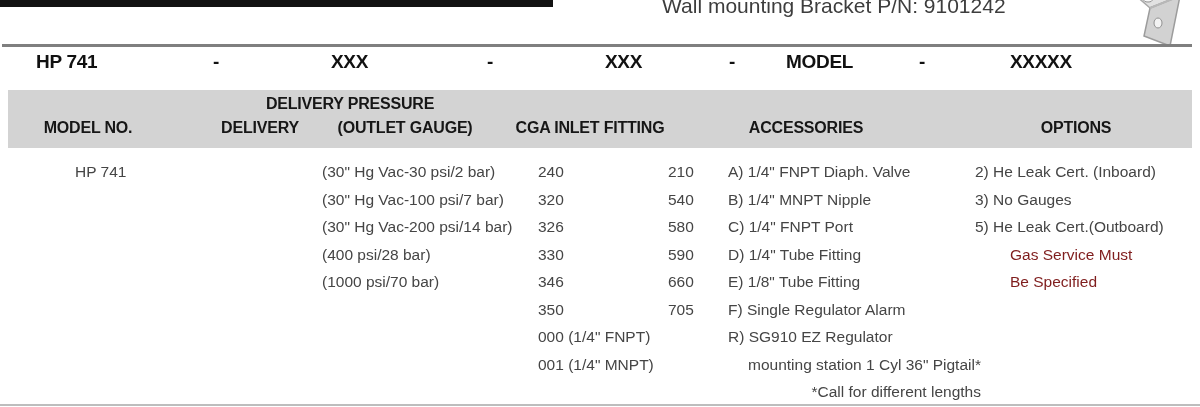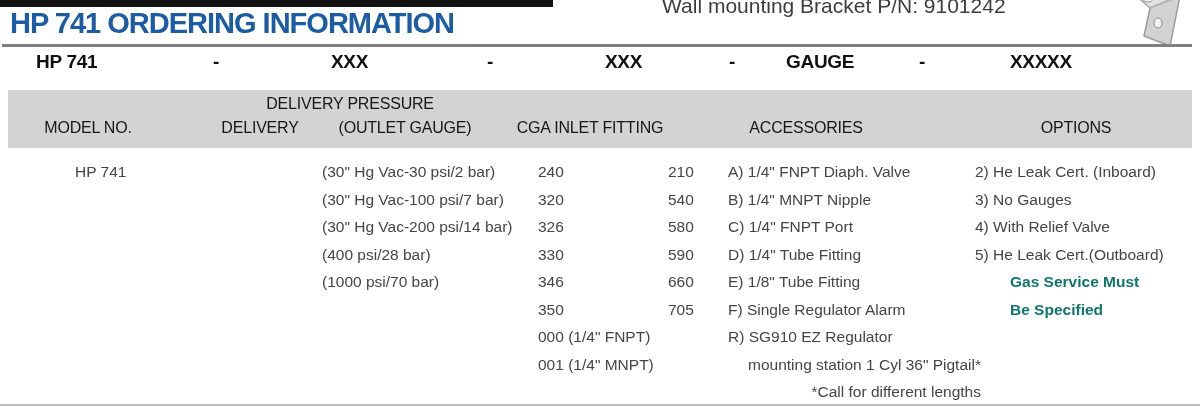--- a/index.html
+++ b/index.html
@@ -20,52 +20,51 @@
   .title-rule{position:absolute;left:2px;top:44px;width:1190px;height:3px;background:#7f7f7f;}
   
   .pn-row{position:absolute;left:0;top:51px;width:1200px;height:28px;
     font-size:19px;font-weight:bold;color:#111;}
   .pn-row span{position:absolute;white-space:nowrap;letter-spacing:-0.3px;}
   .pn-0{left:36px;}  .pn-1{left:213px;} .pn-2{left:331px;}
   .pn-3{left:487px;} .pn-4{left:605px;} .pn-5{left:729px;}
   .pn-6{left:786px;} .pn-7{left:919px;} .pn-8{left:1010px;}
   
   .head-band{position:absolute;left:8px;top:90px;width:1184px;height:58px;background:#d3d3d3;}
-  .hcell{position:absolute;font-size:16px;font-weight:normal;color:#161616;
+  .hcell{position:absolute;font-size:16px;font-weight:bold;color:#161616;
     white-space:nowrap;transform:translateX(-50%);letter-spacing:-0.2px;}
   .h-dp   {left:350px; top:95px;}
   .h-model{left:88px;  top:119px;}
   .h-del  {left:260px; top:119px;}
   .h-og   {left:405px; top:119px;}
   .h-cga  {left:590px; top:119px;}
   .h-acc  {left:806px; top:119px;}
   .h-opt  {left:1048px;top:119px;margin-left:28px;}
   
   .col{position:absolute;top:158px;font-size:15.5px;color:#454545;}
   .col .r{height:27.5px;line-height:27.5px;white-space:nowrap;}
   .col-model{left:75px;}
   .col-delivery{left:225px;}
   .col-gauge{left:322px;}
   .col-cga1{left:538px;}
   .col-cga2{left:668px;}
   .col-acc{left:728px;}
   .col-opt{left:975px;}
   .indent1{padding-left:20px;}
   .indent2{padding-left:30px;text-align:right;}
-  .bold-note{font-weight:bold;color:#0f766e;padding-left:35px;}
+  .bold-note{font-weight:normal;color:#7f1d1d;padding-left:35px;}
   .bottom-rule{position:absolute;left:0;top:404px;width:1200px;height:2px;background:#bdbdbd;}
 </style>
 </head>
 <body>
 
 <div class="page">
 
   <div class="top-black-bar"></div>
 
-  <div class="page-title">HP 741 ORDERING INFORMATION</div>
 
   <div class="bracket-note">Wall mounting Bracket P/N: 9101242</div>
 
   <div class="bracket-icon">
     <svg width="78" height="70" viewBox="0 0 78 70">
       <polygon points="16,6 48,-4 62,8 32,20" fill="#e2e2e2" stroke="#a8a8a8" stroke-width="1.5"></polygon>
       <polygon points="32,20 62,8 52,58 26,48" fill="#d2d2d2" stroke="#9c9c9c" stroke-width="1.5"></polygon>
       <ellipse cx="30" cy="11" rx="4.5" ry="3" fill="#f7f7f7" stroke="#909090"></ellipse>
       <ellipse cx="40" cy="35" rx="4" ry="5" fill="#f2f2f2" stroke="#909090"></ellipse>
       <line x1="32" y1="20" x2="62" y2="8" stroke="#b8b8b8" stroke-width="2"></line>
@@ -74,21 +73,21 @@
 
   <div class="title-rule"></div>
 
   <div class="pn-row">
     <span class="pn-0">HP 741</span>
     <span class="pn-1">-</span>
     <span class="pn-2">XXX</span>
     <span class="pn-3">-</span>
     <span class="pn-4">XXX</span>
     <span class="pn-5">-</span>
-    <span class="pn-6">GAUGE</span>
+    <span class="pn-6">MODEL</span>
     <span class="pn-7">-</span>
     <span class="pn-8">XXXXX</span>
   </div>
 
   <div class="head-band"></div>
   <span class="hcell h-dp">DELIVERY PRESSURE</span>
   <span class="hcell h-model">MODEL NO.</span>
   <span class="hcell h-del">DELIVERY</span>
   <span class="hcell h-og">(OUTLET GAUGE)</span>
   <span class="hcell h-cga">CGA INLET FITTING</span>
@@ -136,21 +135,20 @@
     <div class="r">E) 1/8" Tube Fitting</div>
     <div class="r">F) Single Regulator Alarm</div>
     <div class="r">R) SG910 EZ Regulator</div>
     <div class="r indent1">mounting station 1 Cyl 36" Pigtail*</div>
     <div class="r indent2">*Call for different lengths</div>
   </div>
 
   <div class="col col-opt">
     <div class="r">2) He Leak Cert. (Inboard)</div>
     <div class="r">3) No Gauges</div>
-    <div class="r">4) With Relief Valve</div>
     <div class="r">5) He Leak Cert.(Outboard)</div>
     <div class="r bold-note">Gas Service Must</div>
     <div class="r bold-note">Be Specified</div>
   </div>
 
   <div class="bottom-rule"></div>
 
 </div>
 
 </body></html>

